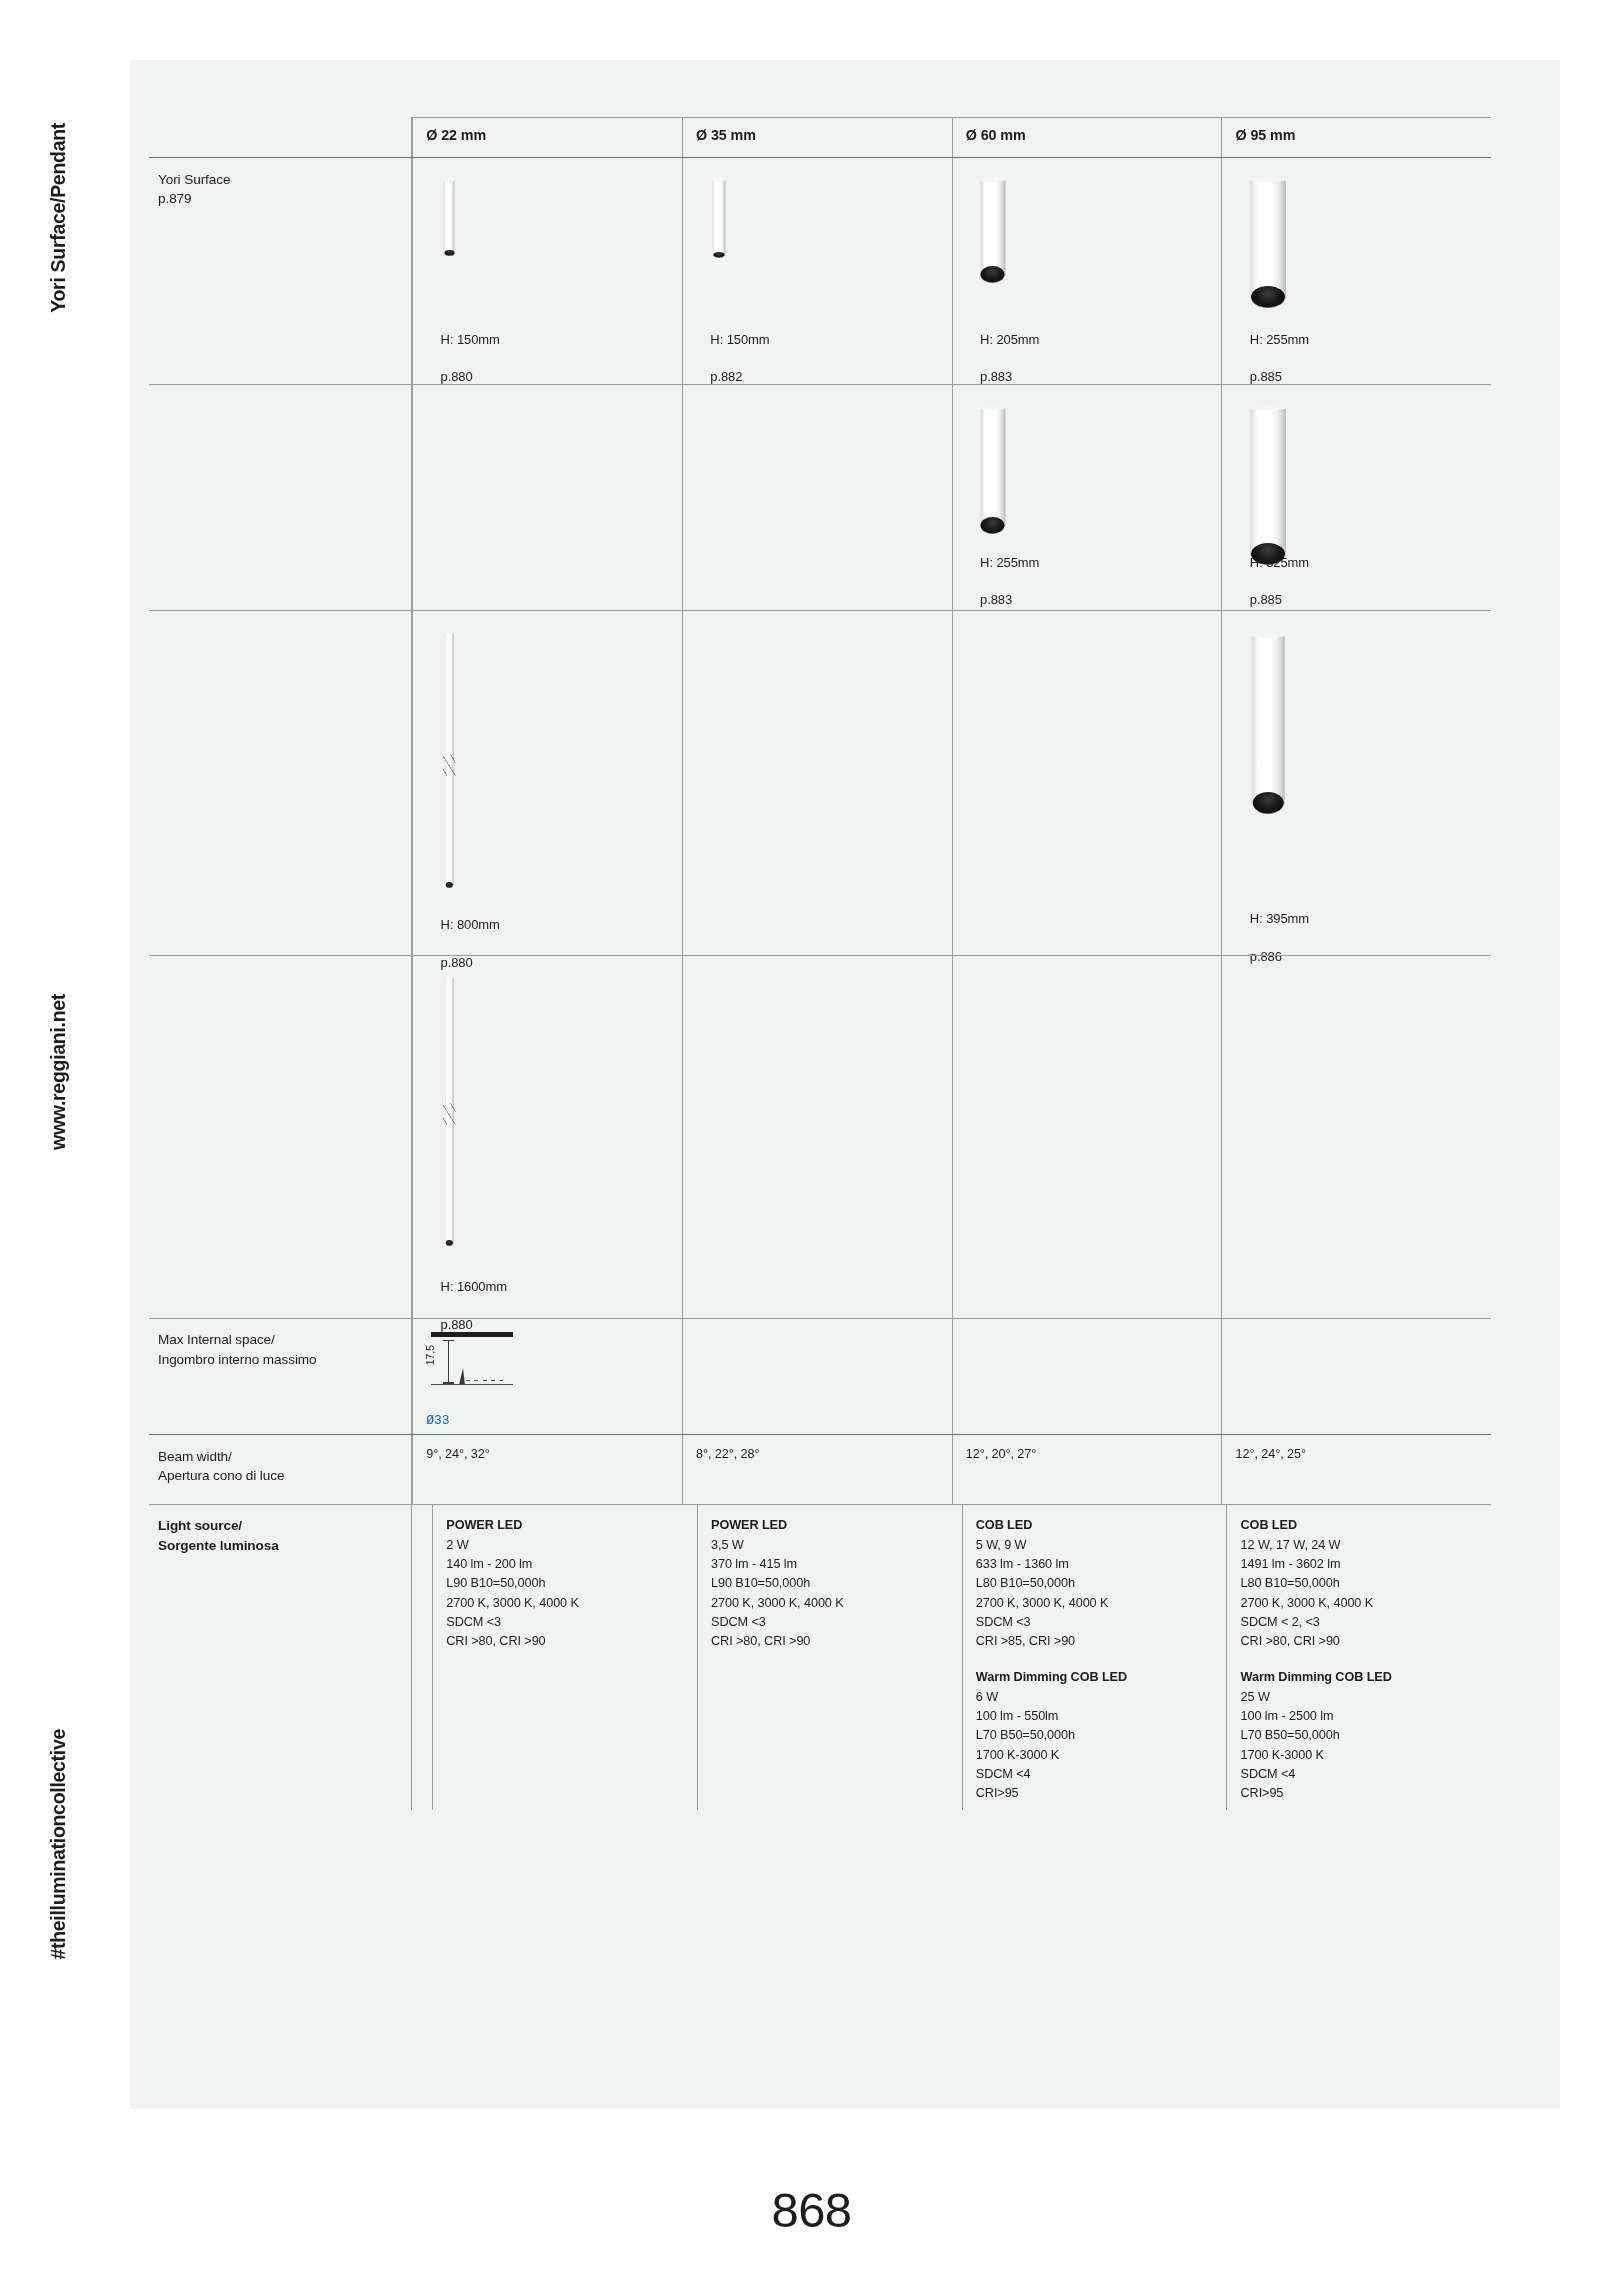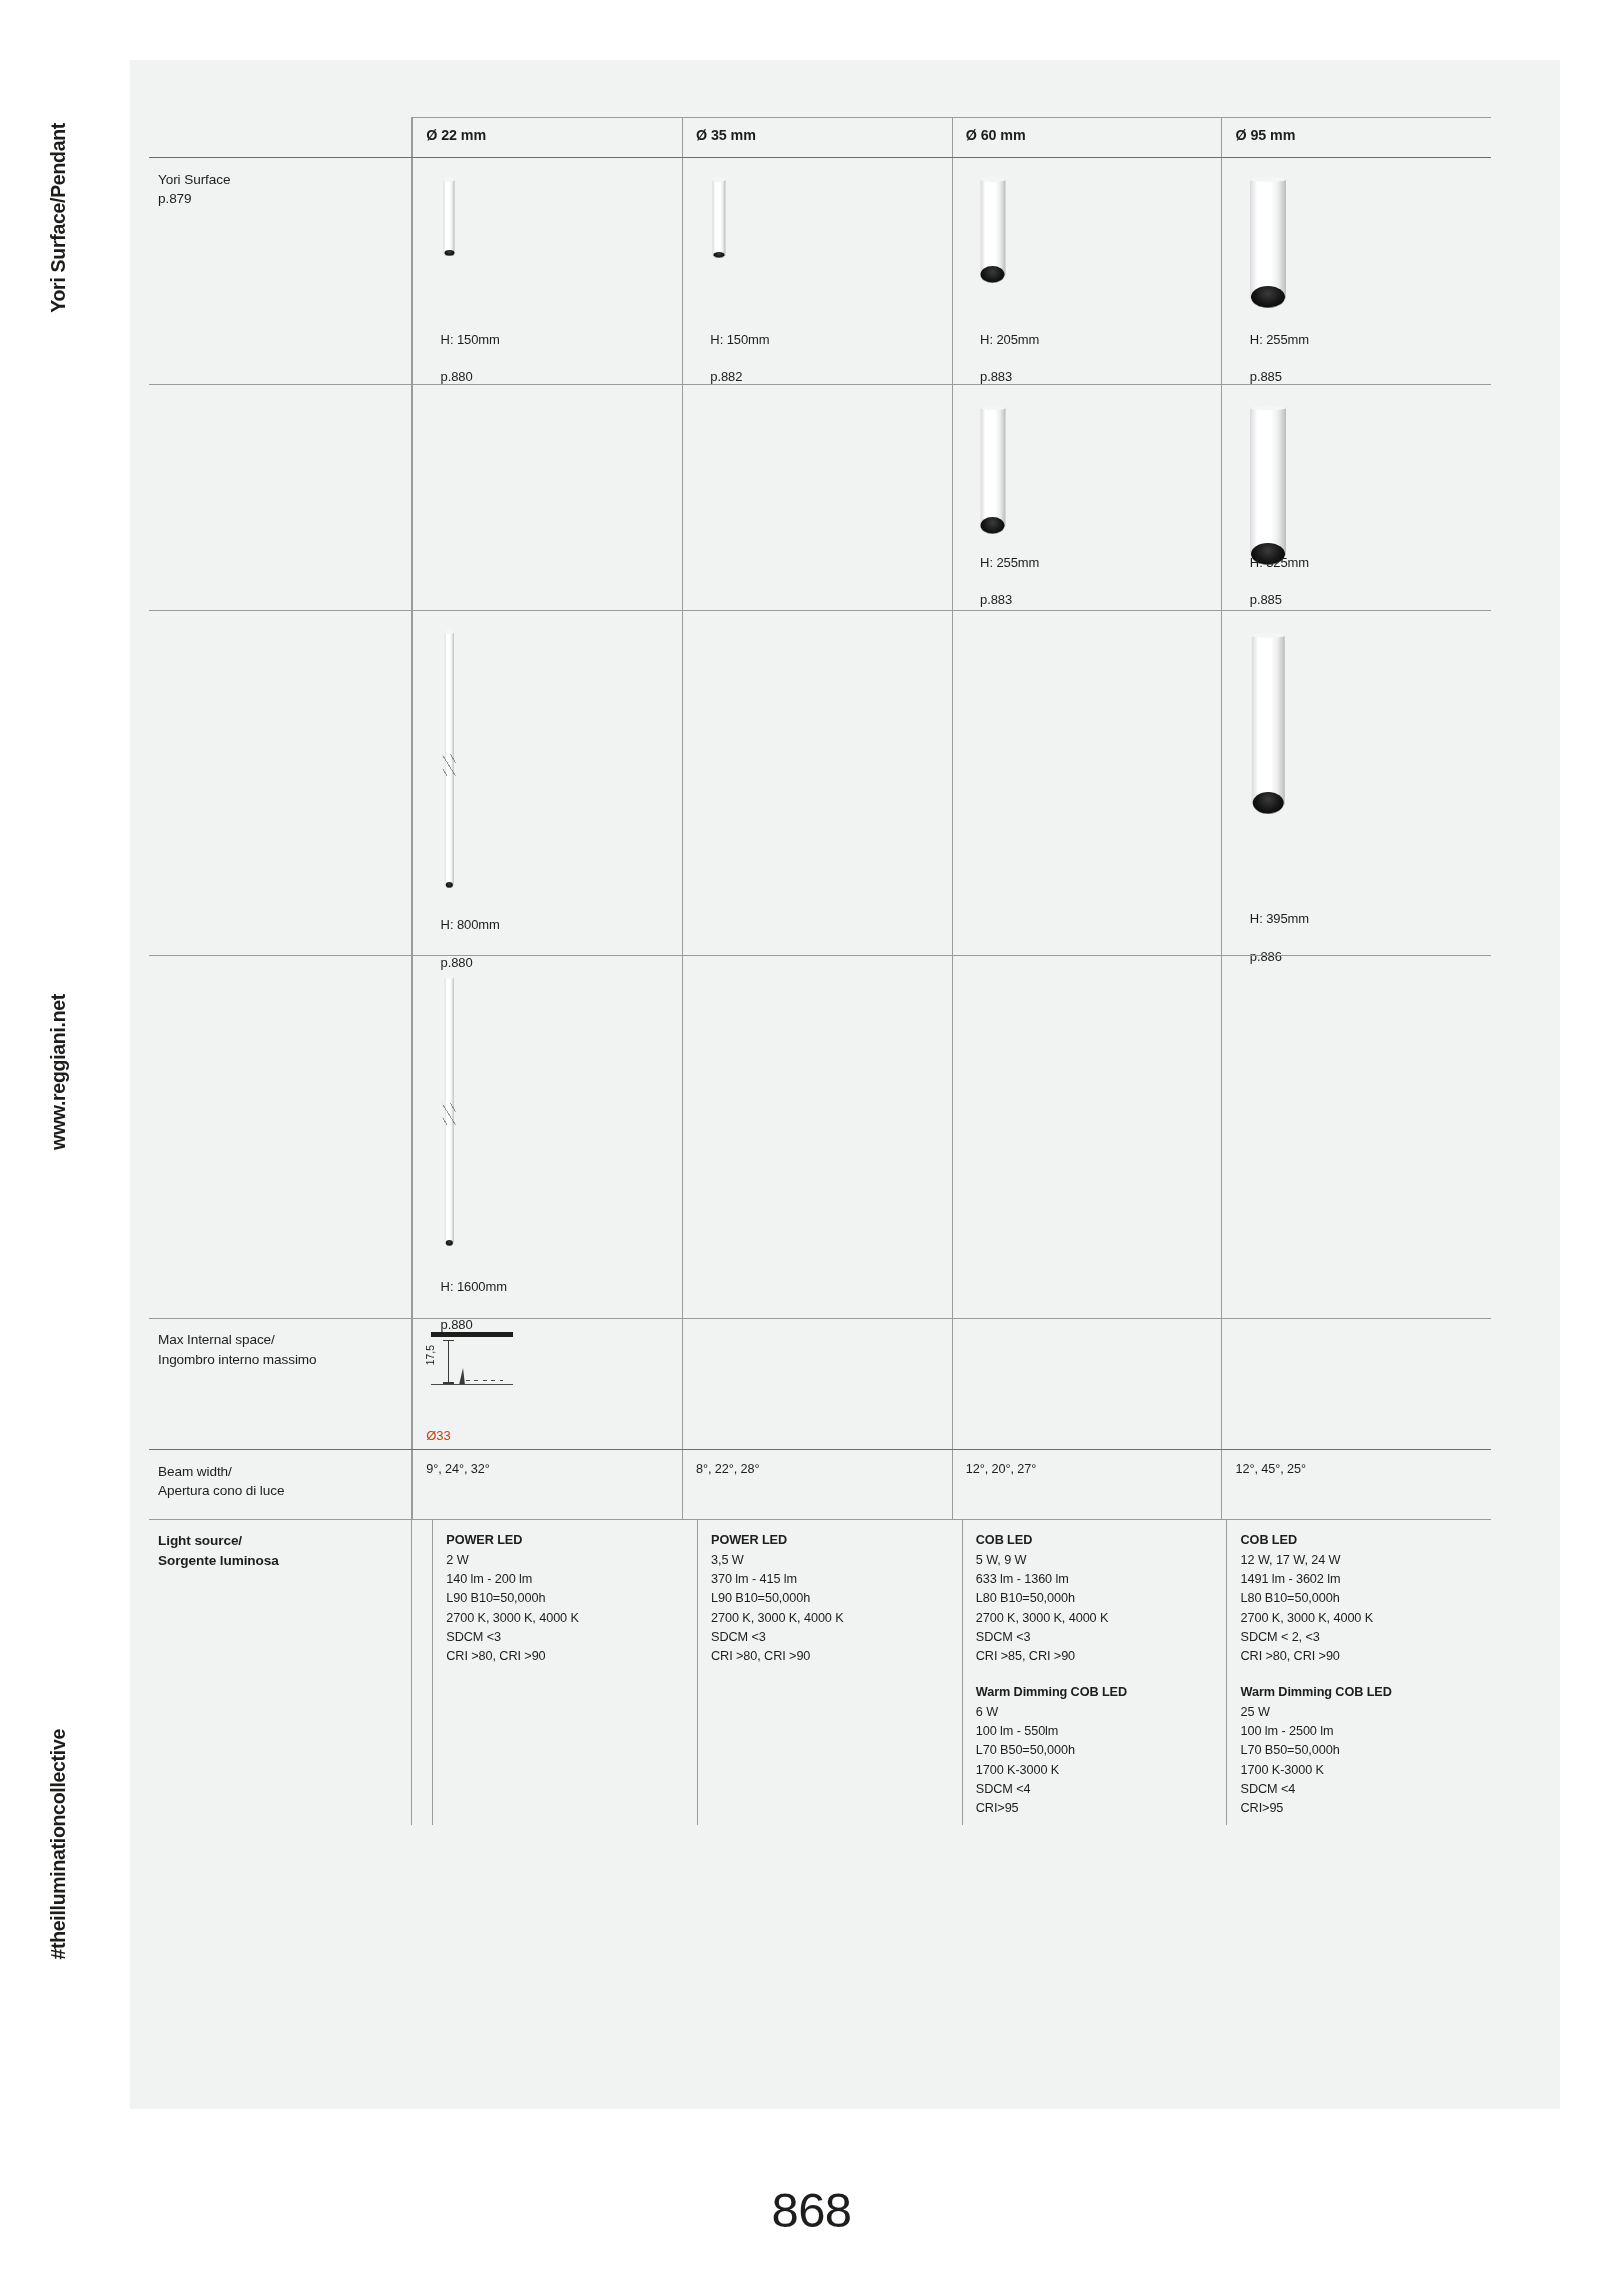--- a/index.html
+++ b/index.html
@@ -248,23 +248,24 @@
   }
   .tech .dashes {
     position: absolute;
     left: 40px; top: 52px;
     width: 39px; height: 1.3px;
     background: repeating-linear-gradient(to right,
       #4a4a4a 0 3.9px, transparent 3.9px 8.4px);
   }
   .tech-caption {
     font-size: 13px;
-    color: #c2410c;
-    margin-top: 22px;
+    color: #0369a1;
+    margin-top: 7px;
     letter-spacing: -0.1px;
+    font-family: Liberation Mono, monospace;
   }
 
   
   .page-number {
     position: absolute;
     left: 0; right: 0;
     top: 2182px;
     text-align: center;
     font-size: 49px;
     font-weight: normal;
@@ -521,21 +522,21 @@
         <div class="col divided">
           <div class="beam">9°, 24°, 32°</div>
         </div>
         <div class="col divided">
           <div class="beam">8°, 22°, 28°</div>
         </div>
         <div class="col divided">
           <div class="beam">12°, 20°, 27°</div>
         </div>
         <div class="col divided">
-          <div class="beam">12°, 45°, 25°</div>
+          <div class="beam">12°, 24°, 25°</div>
         </div>
       </div>
     </div>
 
     <div class="row rule-thin" style="min-height:279px;gap:20px;">
       <div class="cell-label">
         <div class="row-title bold" style="white-space:pre-line;">Light source/
 Sorgente luminosa</div>
       </div>
       <div class="cols">

